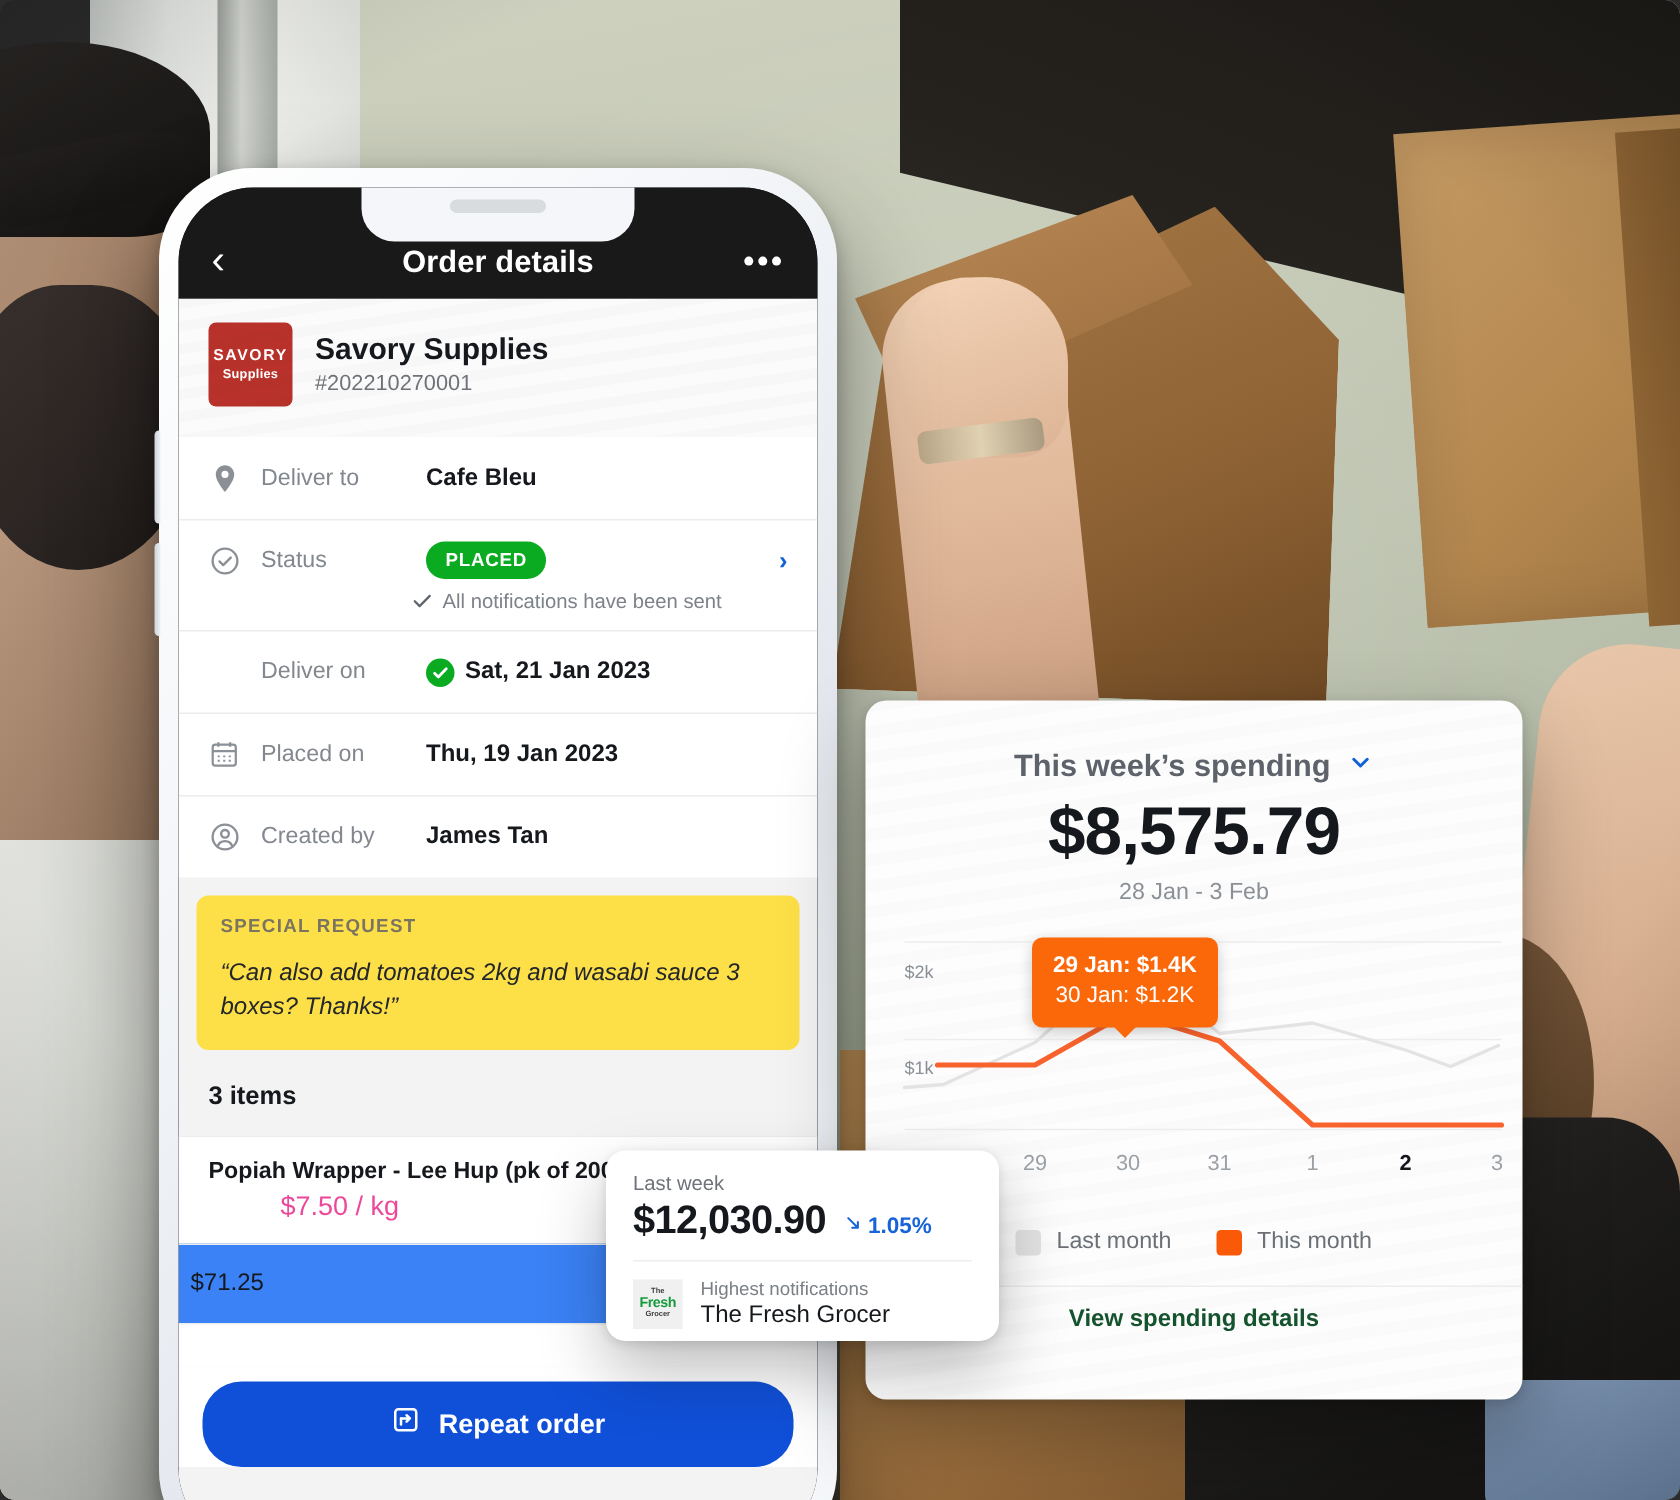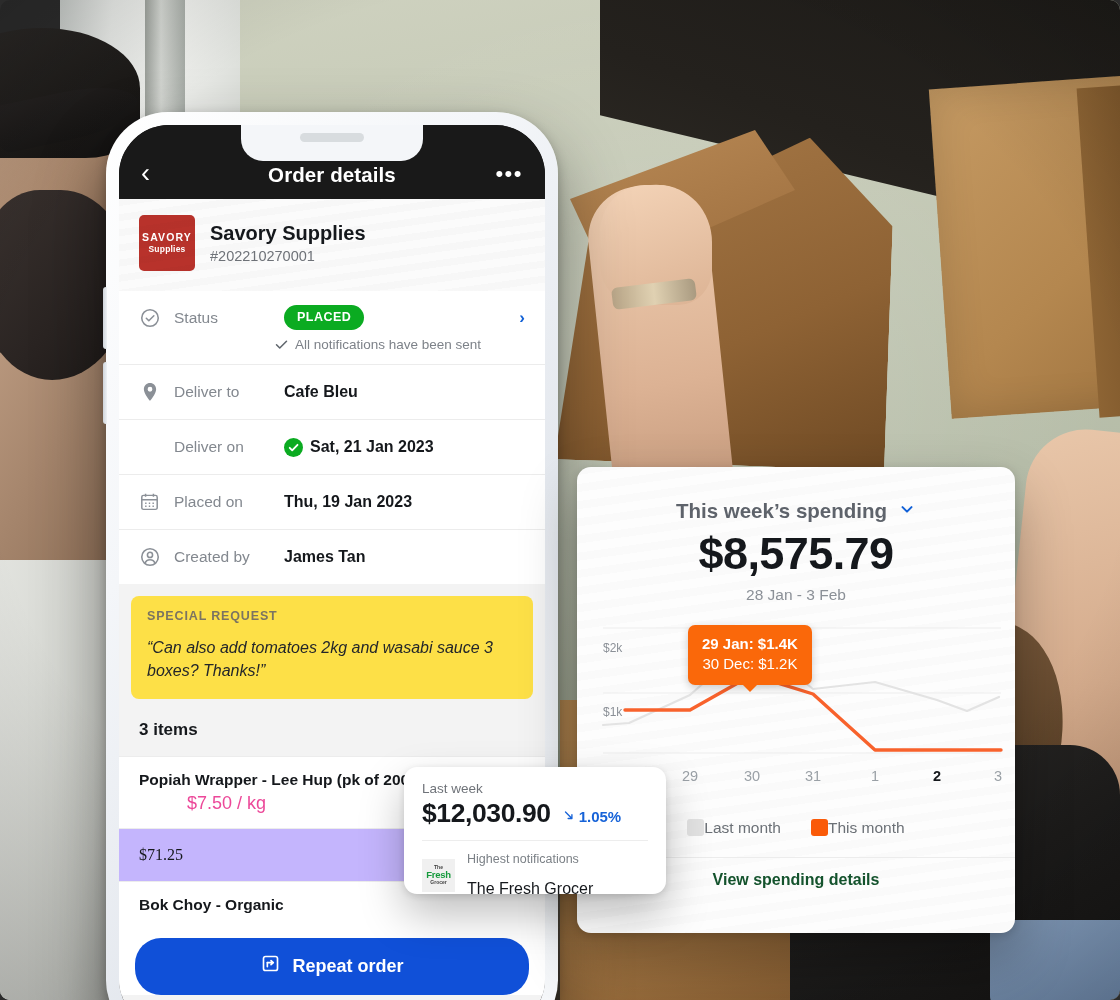--- a/index.html
+++ b/index.html
@@ -285,21 +285,21 @@
     font-size:12.5px; font-weight:700; color:#7b7461;
     letter-spacing:.85px; margin-bottom:13px;
   }
   .sp-text { font-size:16px; font-style:italic; color:#23262a; line-height:1.45; }
   
   .items-head { padding:21px 20px 16px 20px; font-size:17px; font-weight:700; color:#15181c; }
   .item { background:#fff; border-top:1px solid #ececec; padding:14px 20px 14px 20px; }
   .item-name { font-size:15.5px; font-weight:700; color:#15181c; white-space:nowrap; }
   .item-unit { font-size:18px; color:#ec4899; margin-top:4px;margin-left:48px; }
   .item-price{ font-size:16px; color:#15181c; }
-  .item-row-price { background:#c4b5fd; border-top:1px solid #ececec; padding:17px 20px;font-family:Liberation Serif, serif; }
+  .item-row-price { background:#3b82f6; border-top:1px solid #ececec; padding:17px 8px; }
   
   .cta-wrap { padding:10px 16px 0 16px; background:#fff; }
   .cta {
     width:100%; background:#1050d8; color:#fff; border:none; border-radius:26px;
     padding:15px 0 16px; font-size:18px; font-weight:700;
     display:flex; align-items:center; justify-content:center; gap:11px;
     font-family:"Liberation Sans", sans-serif; cursor:pointer;
   }
 
   
@@ -337,21 +337,21 @@
     content:""; position:absolute; left:50%; bottom:-7px; transform:translateX(-50%);
     width:0; height:0; border-left:8px solid transparent; border-right:8px solid transparent;
     border-top:8px solid #fa680a;
   }
   
   .legend {
     position:absolute; left:0; right:0; top:352px; z-index:2;
     display:flex; justify-content:center; gap:30px; align-items:center;
     padding-bottom:20px; border-bottom:1px solid #ececec;
   }
-  .lg { display:flex; align-items:flex-start; font-size:15.5px; color:#6b7076; cursor:pointer; }
+  .lg { display:flex; align-items:center; gap:10px; font-size:15.5px; color:#6b7076; cursor:pointer; }
   .swatch { width:17px; height:17px; border-radius:3px; flex:none; }
   .sp-link {
     position:absolute; left:0; right:0; top:404px; text-align:center; z-index:2;
     font-size:16px; font-weight:700; color:#14532d; cursor:pointer;
   }
 
   
   #lastweek {
     position:absolute; left:404px; top:767px; width:262px; height:127px;
     background:#fff; border-radius:13px; z-index:10;
@@ -366,21 +366,21 @@
   .lw-bottom { display:flex; align-items:center; gap:12px; padding-top:11px; }
   .lw-logo {
     width:33px; height:33px; flex:none; background:#f0f0f0;
     display:flex; flex-direction:column; align-items:center; justify-content:center;
     line-height:1;
   }
   .fg1 { font-size:5px; font-weight:700; color:#3d3d3d; }
   .fg2 { font-size:9.5px; font-weight:700; color:#159a3c; letter-spacing:-.3px; }
   .fg3 { font-size:5px; font-weight:700; color:#3d3d3d; }
   .lw-ht { font-size:12.5px; color:#7b8086; }
-  .lw-name { font-size:16px; color:#15181c; margin-top:14px; }
+  .lw-name { font-size:16px; color:#15181c; margin-top:2px; }
 </style>
 </head>
 <body>
 
 <div id="photo">
   <div class="ph-layer wall"></div>
   <div class="ph-layer wall-shadow"></div>
   <div class="ph-layer roof"></div>
   <div class="ph-layer doorpanel"></div>
   <div class="ph-layer doorpanel2"></div>
@@ -432,20 +432,30 @@
           <span class="vl-2">Supplies</span>
         </div>
         <div>
           <div class="vendor-name">Savory Supplies</div>
           <div class="vendor-id">#202210270001</div>
         </div>
       </div>
 
       <div class="info-card">
 
+        <div class="row">
+          <span class="row-icon">
+            <svg viewBox="0 0 24 24" width="22" height="22" fill="currentColor">
+              <path d="M12 2.3c-3.7 0-6.7 3-6.7 6.7 0 5 6.7 12.7 6.7 12.7s6.7-7.7 6.7-12.7c0-3.7-3-6.7-6.7-6.7zm0 9.3a2.6 2.6 0 110-5.2 2.6 2.6 0 010 5.2z"></path>
+            </svg>
+          </span>
+          <span class="row-label">Deliver to</span>
+          <span class="row-value">Cafe Bleu</span>
+        </div>
+
         <div class="row status-row">
           <div class="status-top">
             <span class="row-icon">
               <svg viewBox="0 0 24 24" width="22" height="22" fill="none" stroke="currentColor" stroke-width="1.7">
                 <circle cx="12" cy="12" r="9"></circle>
                   <path d="M8 12.3l2.7 2.7L16.2 9.5" stroke-linecap="round" stroke-linejoin="round"></path>
               </svg>
             </span>
             <span class="row-label">Status</span>
             <span class="badge">PLACED</span>
@@ -453,30 +463,20 @@
           </div>
           <div class="status-note">
             <svg viewBox="0 0 24 24" width="15" height="15" fill="none" stroke="#5f656c" stroke-width="2.4">
               <path d="M4 12.5l5.2 5.2L20 6.8" stroke-linecap="round" stroke-linejoin="round"></path>
             </svg>
             <span>All notifications have been sent</span>
           </div>
         </div>
 
         <div class="row">
-          <span class="row-icon">
-            <svg viewBox="0 0 24 24" width="22" height="22" fill="currentColor">
-              <path d="M12 2.3c-3.7 0-6.7 3-6.7 6.7 0 5 6.7 12.7 6.7 12.7s6.7-7.7 6.7-12.7c0-3.7-3-6.7-6.7-6.7zm0 9.3a2.6 2.6 0 110-5.2 2.6 2.6 0 010 5.2z"></path>
-            </svg>
-          </span>
-          <span class="row-label">Deliver to</span>
-          <span class="row-value">Cafe Bleu</span>
-        </div>
-
-        <div class="row">
           <span class="row-icon"></span>
           <span class="row-label">Deliver on</span>
           <span class="row-value">
             <span class="tick-green">
               <svg viewBox="0 0 24 24" width="13" height="13" fill="none" stroke="#fff" stroke-width="3.4">
                 <path d="M5 12.6l4.6 4.6L19.4 7" stroke-linecap="round" stroke-linejoin="round"></path>
               </svg>
             </span>
             <span>Sat, 21 Jan 2023</span>
           </span>
@@ -516,21 +516,20 @@
 
       <div class="item">
         <div class="item-name">Popiah Wrapper - Lee Hup (pk of 200 pcs)</div>
         <div class="item-unit">$7.50 / kg</div>
       </div>
       <div class="item-row-price">
         <span class="item-price">$71.25</span>
       </div>
 
       <div class="item">
-        <div class="item-name">Bok Choy - Organic</div>
       </div>
 
       <div class="cta-wrap">
         <button class="cta">
           <span>
             <svg viewBox="0 0 24 24" width="21" height="21" fill="none" stroke="#fff" stroke-width="1.9">
               <rect x="4" y="4" width="16" height="16" rx="2.4"></rect>
               <path d="M8.4 11h6.6M12.6 8.6L15.2 11l-2.6 2.4" stroke-linecap="round" stroke-linejoin="round"></path>
               <path d="M8.4 11v4.6" stroke-linecap="round"></path>
             </svg>
@@ -586,21 +585,21 @@
       <span class="swatch" style="background:#fa5a08"></span>
       <span>This month</span>
     </div>
   </div>
 
   <div class="sp-link">View spending details</div>
 </div>
 
 <div id="tooltip">
   <div class="t1">29 Jan: $1.4K</div>
-  <div class="t2">30 Dec: $1.2K</div>
+  <div class="t2">30 Jan: $1.2K</div>
 </div>
 
 <div id="lastweek">
   <div class="lw-label">Last week</div>
   <div class="lw-line">
     <span class="lw-amount">$12,030.90</span>
     <span class="lw-delta">
       <span>
         <svg viewBox="0 0 24 24" width="14" height="14" fill="none" stroke="#1763d8" stroke-width="2.3">
           <path d="M6 7l11 11M17 11.5V18h-6.5" stroke-linecap="round" stroke-linejoin="round"></path>

